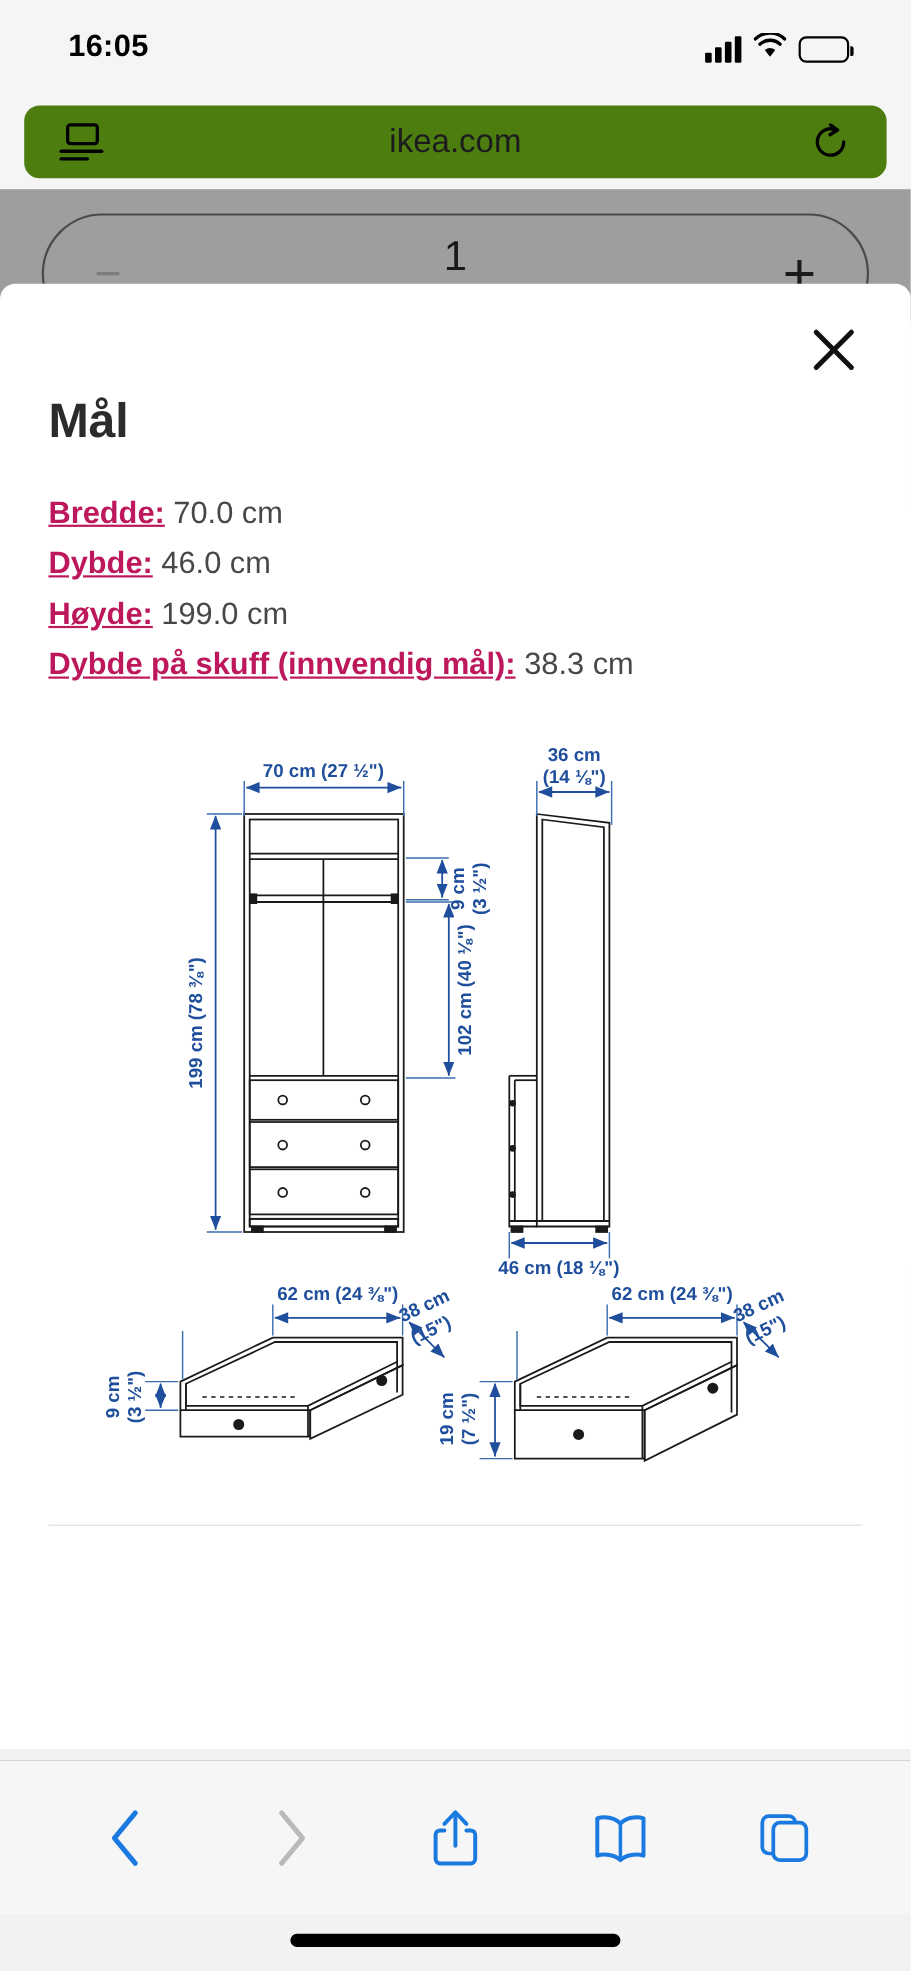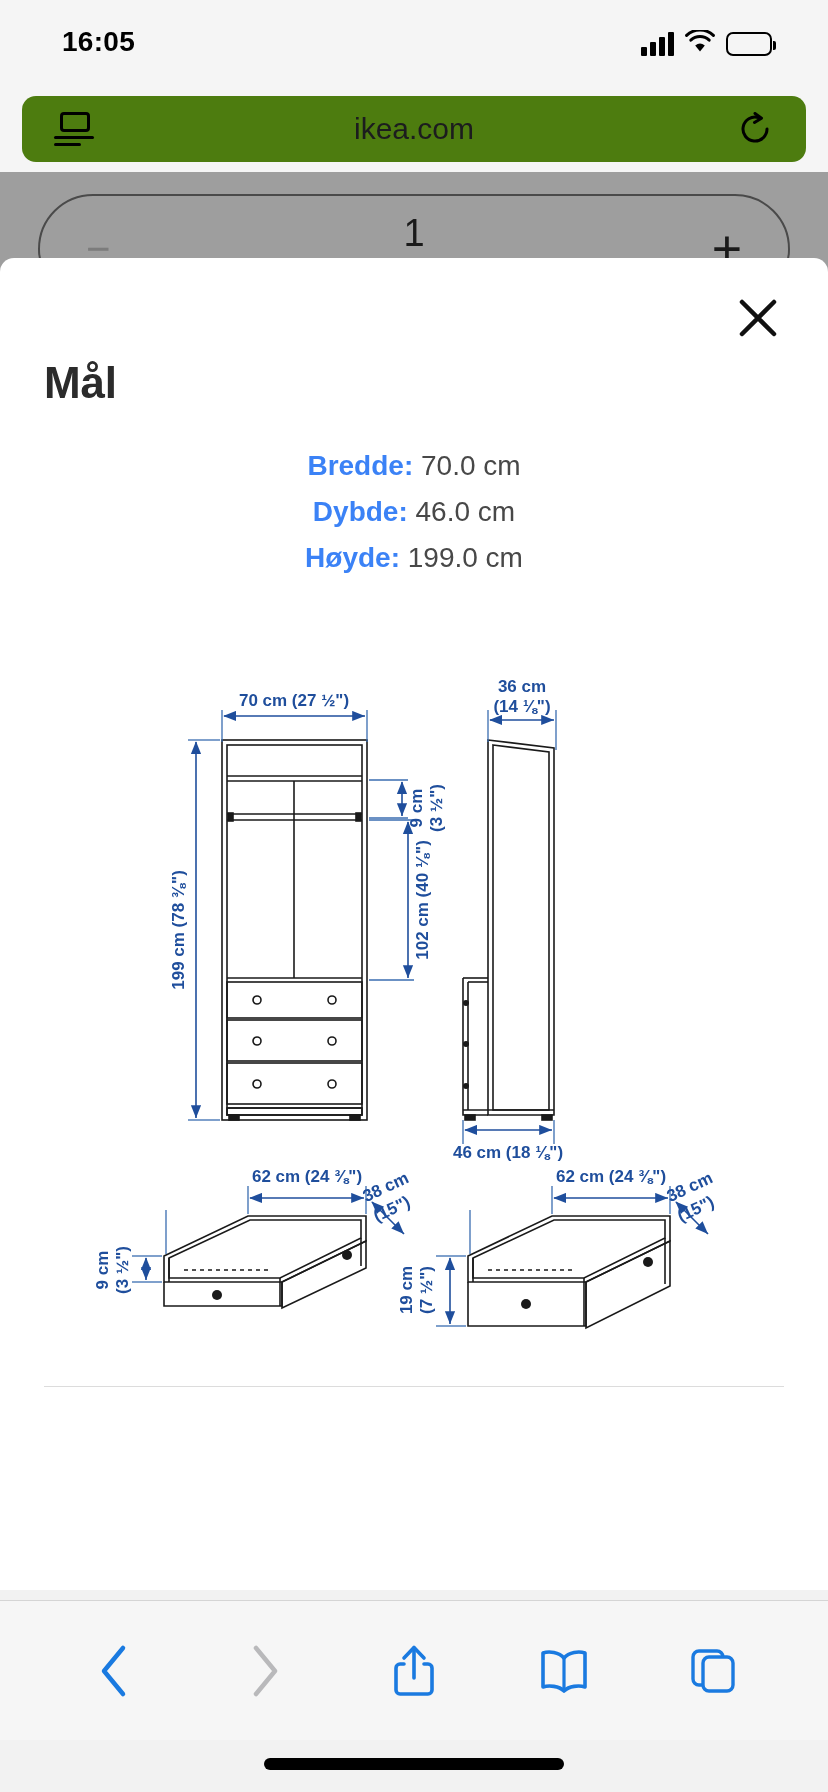--- a/index.html
+++ b/index.html
@@ -82,42 +82,42 @@
     padding: 0 46px;
   }
   .stepper-minus { font-size: 42px; color: #7c7c7c; line-height: 1; }
   .stepper-val { font-size: 38px; color: #1a1a1a; font-weight: 400;
     position: absolute; left: 50%; transform: translateX(-50%); top: 16px; }
   .stepper-plus { font-size: 52px; color: #1a1a1a; line-height: 1; font-weight: 300; }
 
   
   .sheet {
     position: absolute; top: 258px; left: 0; width: 828px; height: 1332px;
-    background: #ffffff; border-radius: 14px 14px 0 0; text-align: center;
+    background: #ffffff; border-radius: 14px 14px 0 0;
   }
   .close-btn {
     position: absolute; right: 42px; top: 32px;
     width: 56px; height: 56px;
     display: flex; align-items: center; justify-content: center;
     cursor: pointer;
   }
   .close-btn svg { display: block; }
 
   .sheet-title {
     position: absolute; left: 44px; top: 100px;
     font-size: 44px; font-weight: 700; color: #2b2b2b;
     letter-spacing: -0.2px;
   }
   .specs {
     position: absolute; left: 44px; top: 185px; width: 740px;
   }
   .spec-line {
     font-size: 28px; color: #484848; line-height: 46px; white-space: nowrap;
   }
-  .spec-line b { font-weight: 700; color: #3b82f6; }
+  .spec-line b { font-weight: 700; color: #be185d; text-decoration: underline; }
 
   
   .drawing {
     position: absolute; left: 36px; top: 400px; width: 760px; height: 700px;
   }
   .drawing svg { display: block; }
 
   .divider {
     position: absolute; left: 44px; top: 1128px; width: 740px; height: 1px;
     background: #dcdcdc;
@@ -209,20 +209,24 @@
         <span>70.0 cm</span>
       </div>
       <div class="spec-line">
         <b>Dybde:</b>
         <span>46.0 cm</span>
       </div>
       <div class="spec-line">
         <b>Høyde:</b>
         <span>199.0 cm</span>
       </div>
+      <div class="spec-line">
+        <b>Dybde på skuff (innvendig mål):</b>
+        <span>38.3 cm</span>
+      </div>
     </div>
 
     <div class="drawing">
       <svg width="760" height="700" viewBox="0 0 760 700">
         <g fill="none" stroke="#1a1a1a" stroke-width="1.6">
 
           <rect x="186" y="82" width="145" height="380"></rect>
           <rect x="191" y="87" width="135" height="370"></rect>
 
           <line x1="191" y1="118" x2="326" y2="118"></line>

